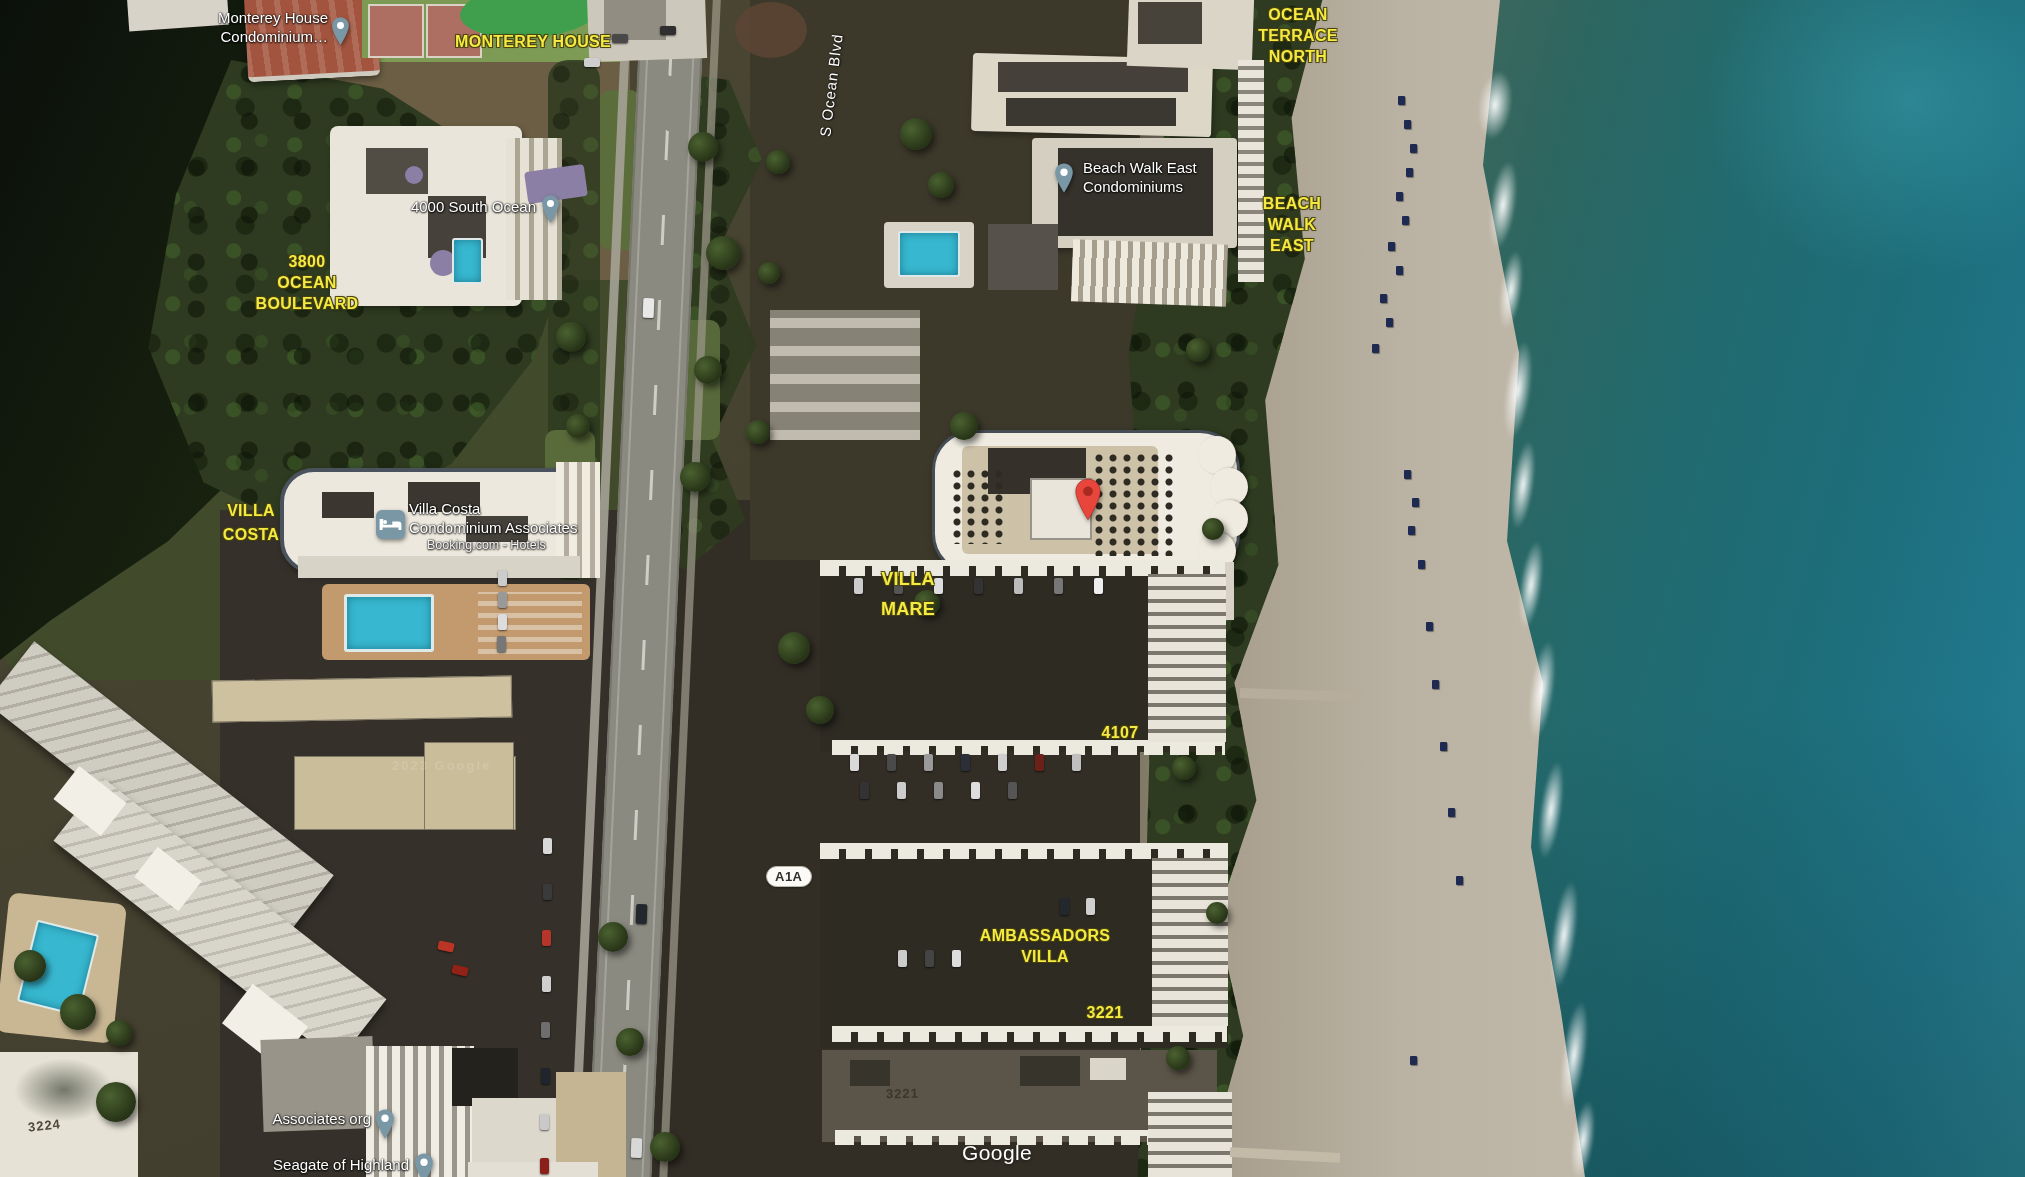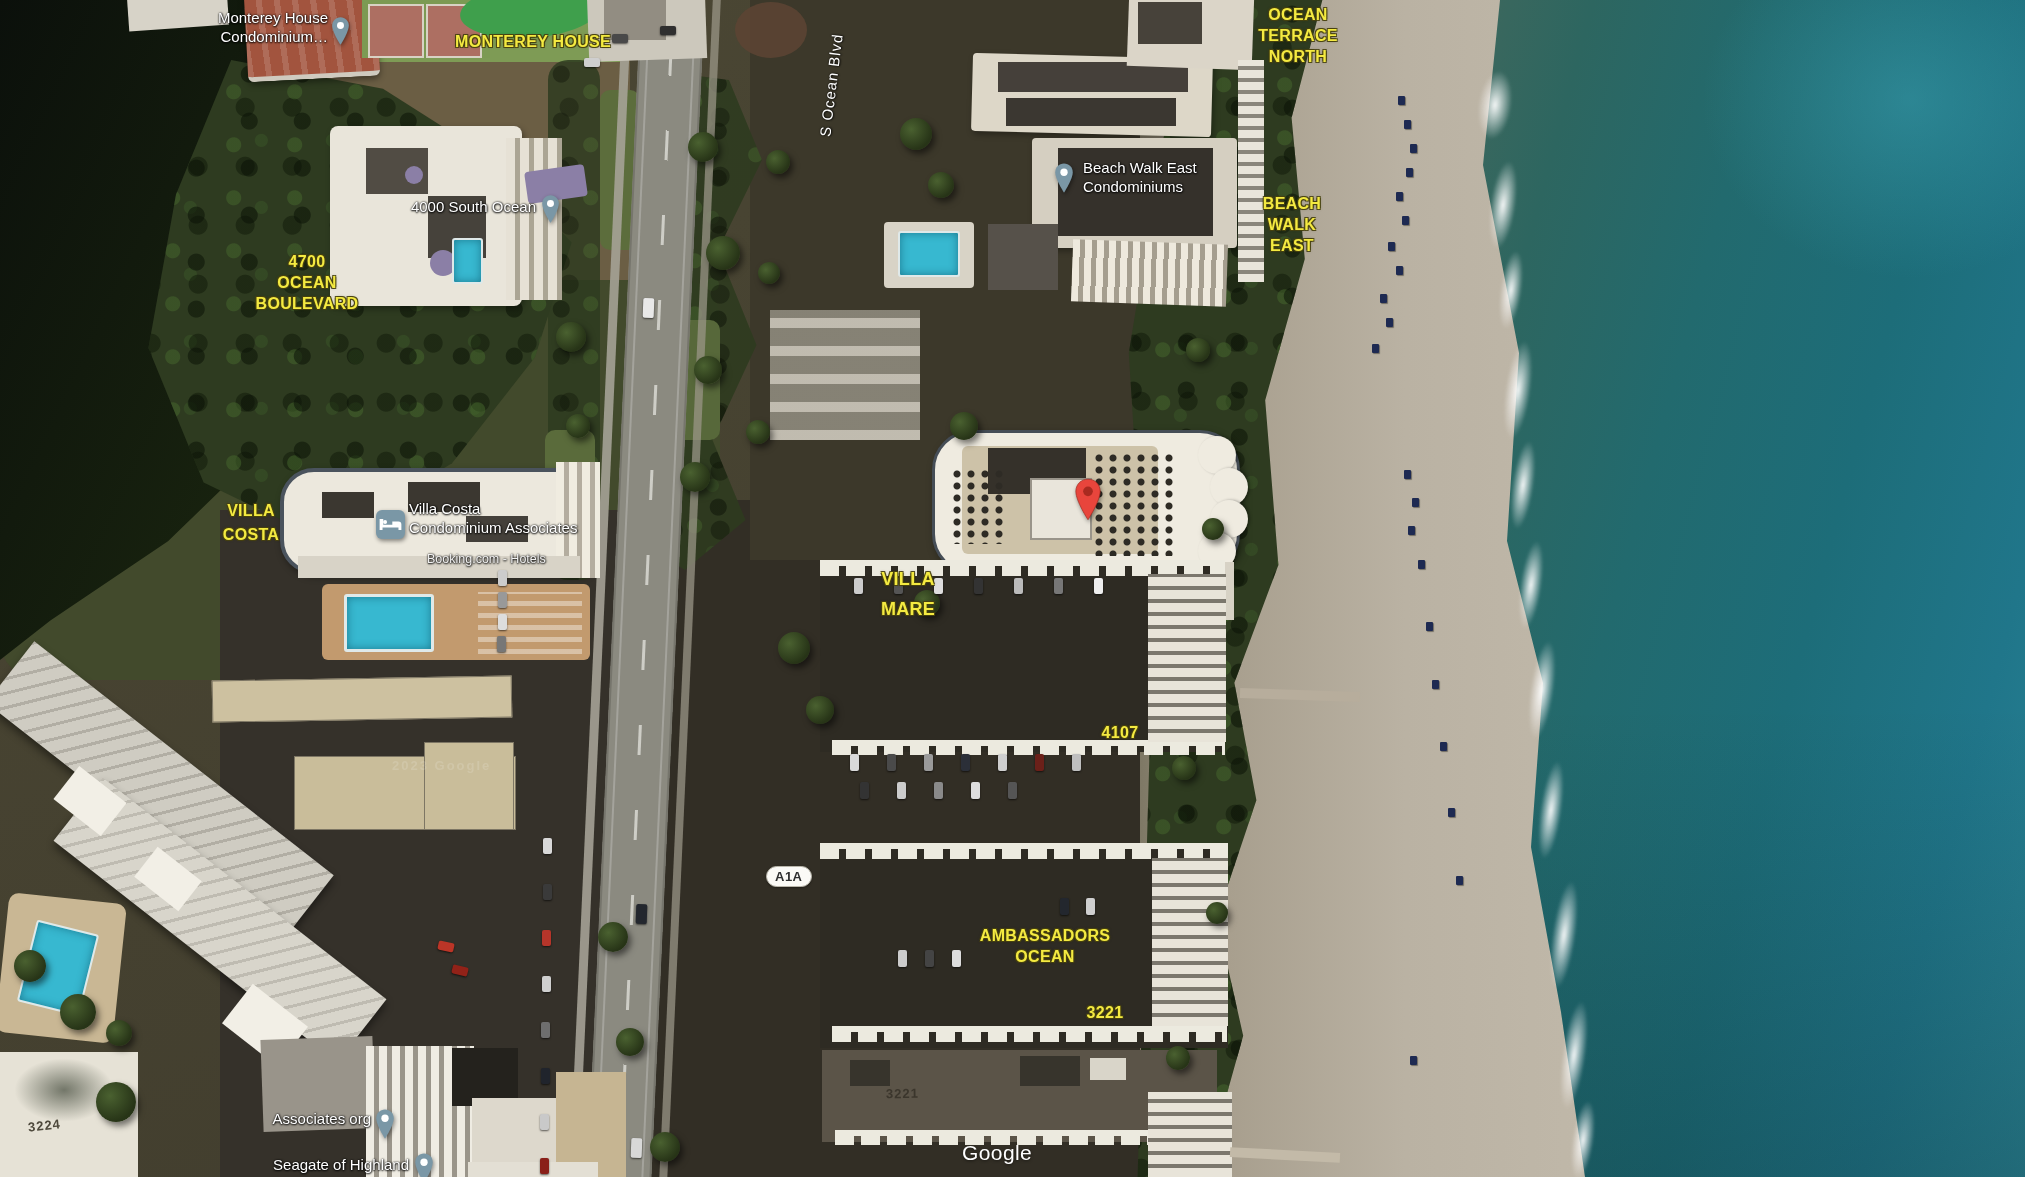--- a/index.html
+++ b/index.html
@@ -279,44 +279,44 @@
   <div class="rooftxt" style="left:28px;top:1118px;transform:rotate(-6deg);color:rgba(70,64,52,.95);">3224</div>
   <div class="rooftxt" style="left:392px;top:758px;color:rgba(255,255,255,.14);letter-spacing:2px;">2023 Google</div>
 
   <div class="roadtxt" style="left:831px;top:85px;">S Ocean Blvd</div>
   <div class="shield" style="left:766px;top:866px;">A1A</div>
 
   <div class="lbl-y" style="left:533px;top:31px;">MONTEREY HOUSE</div>
   <div class="lbl-y" style="left:1298px;top:4px;">OCEAN
 TERRACE
 NORTH</div>
-  <div class="lbl-y" style="left:307px;top:251px;">4700
+  <div class="lbl-y" style="left:307px;top:251px;">3800
 OCEAN
 BOULEVARD</div>
   <div class="lbl-y" style="left:1292px;top:193px;">BEACH
 WALK
 EAST</div>
   <div class="lbl-y" style="left:251px;top:499px;line-height:24px;">VILLA
 COSTA</div>
   <div class="lbl-y" style="left:908px;top:564px;font-size:18px;line-height:30px;">VILLA
 MARE</div>
   <div class="lbl-y" style="left:1120px;top:722px;">4107</div>
   <div class="lbl-y" style="left:1045px;top:925px;">AMBASSADORS
-OCEAN</div>
+VILLA</div>
   <div class="lbl-y" style="left:1105px;top:1002px;">3221</div>
 
   <div class="lbl-w" style="right:1697px;top:8px;text-align:right;">Monterey House
 Condominium…</div>
   <div class="lbl-w" style="right:1489px;top:197px;text-align:right;">4000 South Ocean</div>
   <div class="lbl-w" style="left:1083px;top:158px;">Beach Walk East
 Condominiums</div>
   <div class="a" style="left:409px;top:499px;z-index:41;">
     <div class="lbl-w" style="position:static;">Villa Costa
 Condominium Associates</div>
-    <div class="lbl-w lbl-sub" style="position:static;margin-top:14px;padding-left:18px;">Booking.com - Hotels</div>
+    <div class="lbl-w lbl-sub" style="position:static;margin-top:0;padding-left:18px;">Booking.com - Hotels</div>
   </div>
   <div class="lbl-w" style="right:1654px;top:1109px;text-align:right;">Associates org</div>
   <div class="lbl-w" style="right:1616px;top:1155px;text-align:right;">Seagate of Highland</div>
 
   <svg class="pin" style="left:331px;top:16px;" width="19" height="31" viewBox="0 0 24 38">
       <path d="M12 1C6 1 1.5 5.6 1.5 11.5 1.5 20 12 36 12 36s10.5-16 10.5-24.5C22.5 5.6 18 1 12 1z" fill="#7a97a6"></path>
       <circle cx="12" cy="11.5" r="4.4" fill="#fff"></circle>
     </svg>
   <svg class="pin" style="left:541px;top:194px;" width="19" height="31" viewBox="0 0 24 38">
       <path d="M12 1C6 1 1.5 5.6 1.5 11.5 1.5 20 12 36 12 36s10.5-16 10.5-24.5C22.5 5.6 18 1 12 1z" fill="#7a97a6"></path>

